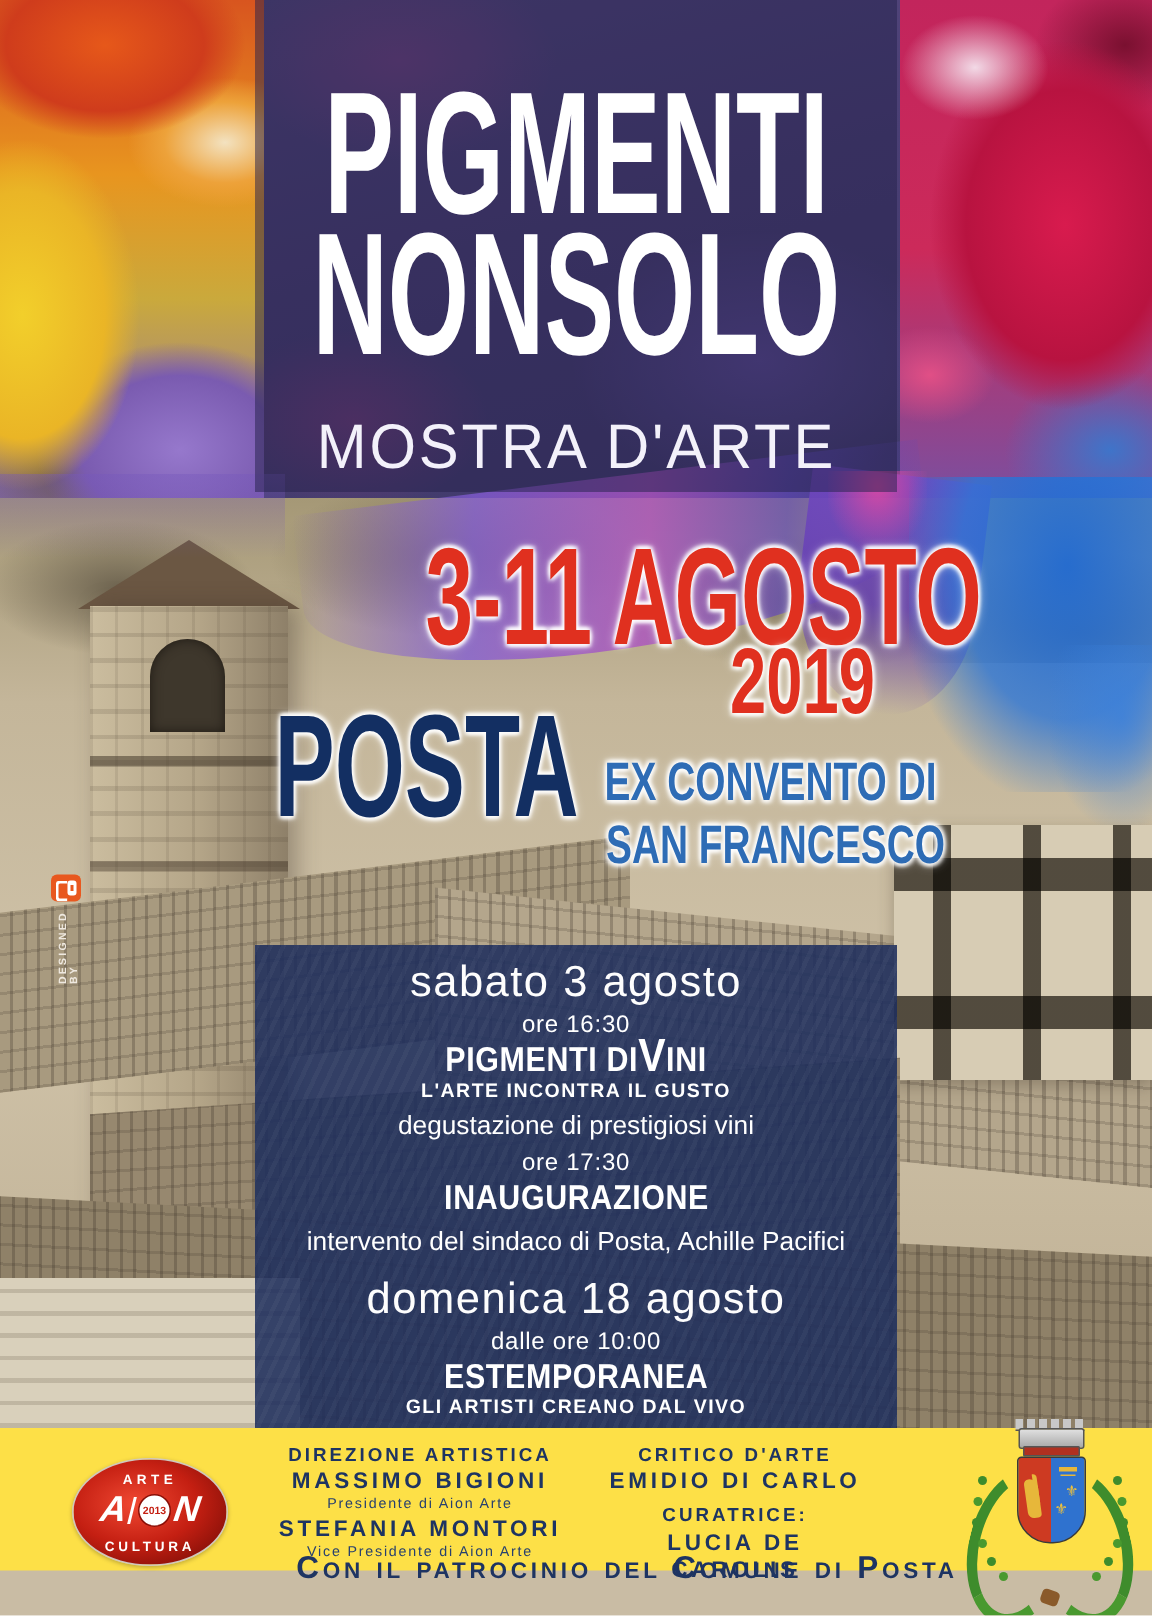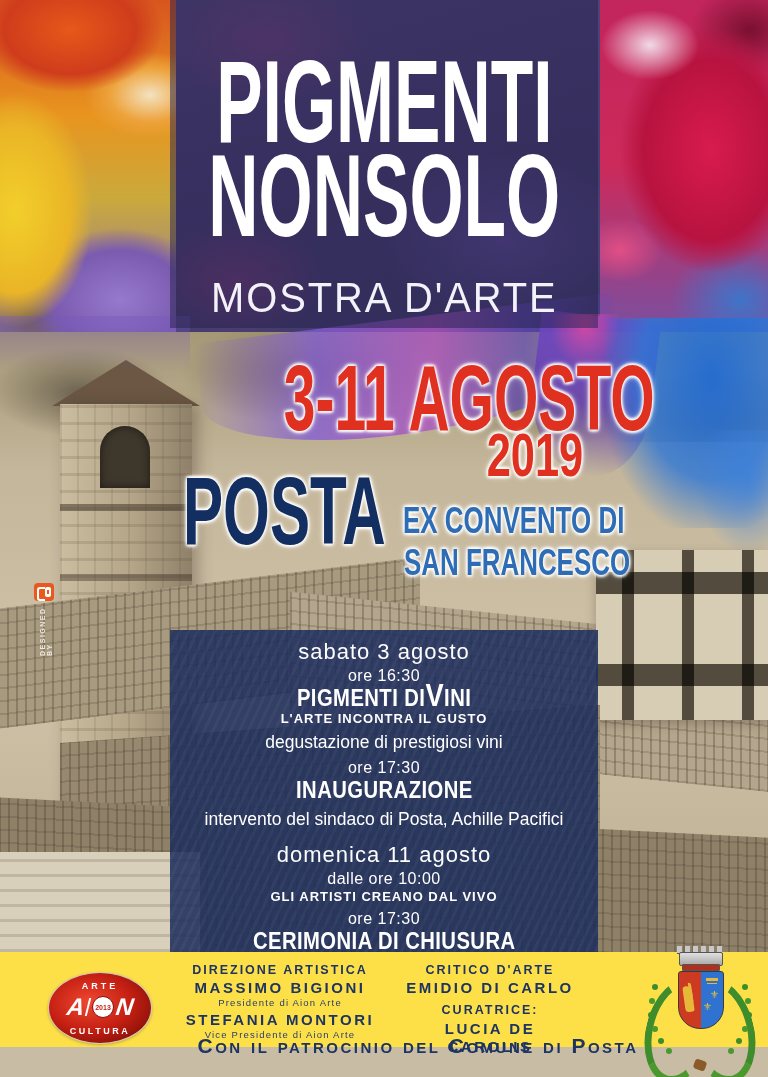--- a/index.html
+++ b/index.html
@@ -105,21 +105,21 @@
   .date-year{position:absolute;left:455px;top:424px;width:160px;text-align:center;
     font-size:62px;font-weight:700;color:#e0301f;line-height:1;}
   .date-year .cond{transform:scaleX(.7);transform-origin:center;}
   .city{position:absolute;left:183px;top:462px;font-size:97px;font-weight:700;color:#132f62;line-height:1;}
   .city .cond{transform:scaleX(.62);transform-origin:left;}
   .venue{position:absolute;left:360px;top:500px;width:240px;text-align:center;
     font-size:36px;font-weight:700;color:#2e6cb5;line-height:1.16;}
   .venue .cond{transform:scaleX(.72);transform-origin:center;}
 
   
-  .day-label{font-size:22px;font-weight:400;letter-spacing:1px;color:#fdfdfd;line-height:1.1;}
+  .day-label{font-size:29px;font-weight:400;letter-spacing:1px;color:#fdfdfd;line-height:1.1;}
   .ptime{font-size:16px;font-weight:400;letter-spacing:.5px;line-height:1.05;margin-top:4px;}
   .evt-title{font-size:23px;font-weight:700;letter-spacing:.5px;line-height:1.0;margin-top:2px;}
   .evt-title .cond{transform:scaleX(.88);transform-origin:center;}
   .evt-title .bigV{font-size:31px;line-height:0;}
   .tagline{font-size:13px;font-weight:700;letter-spacing:1px;line-height:1.0;margin-top:2px;}
   .pdesc{font-size:17.5px;font-weight:400;line-height:1.1;margin-top:8px;}
   .mt8{margin-top:8px;}.mt14{margin-top:14px;}
 
   
   .designed-by{position:absolute;left:30px;top:583px;width:40px;height:80px;}
@@ -232,22 +232,23 @@
 
   <div class="program-panel">
     <div class="day-label">sabato 3 agosto</div>
     <div class="ptime">ore 16:30</div>
     <div class="evt-title"><span class="cond"><span>PIGMENTI DI</span><span class="bigV">V</span><span>INI</span></span></div>
     <div class="tagline">L'ARTE INCONTRA IL GUSTO</div>
     <div class="pdesc">degustazione di prestigiosi vini</div>
     <div class="ptime mt8">ore 17:30</div>
     <div class="evt-title"><span class="cond">INAUGURAZIONE</span></div>
     <div class="pdesc">intervento del sindaco di Posta, Achille Pacifici</div>
-    <div class="day-label mt14">domenica 11 agosto</div>
+    <div class="day-label mt14">domenica 18 agosto</div>
     <div class="ptime">dalle ore 10:00</div>
+    <div class="evt-title"><span class="cond">ESTEMPORANEA</span></div>
     <div class="tagline">GLI ARTISTI CREANO DAL VIVO</div>
     <div class="ptime mt8">ore 17:30</div>
     <div class="evt-title"><span class="cond">CERIMONIA DI CHIUSURA</span></div>
   </div>
 
   <div class="footer">
     <div class="credits-left">
       <div class="role">DIREZIONE ARTISTICA</div>
       <div class="cname">MASSIMO BIGIONI</div>
       <div class="csub">Presidente di Aion Arte</div>

